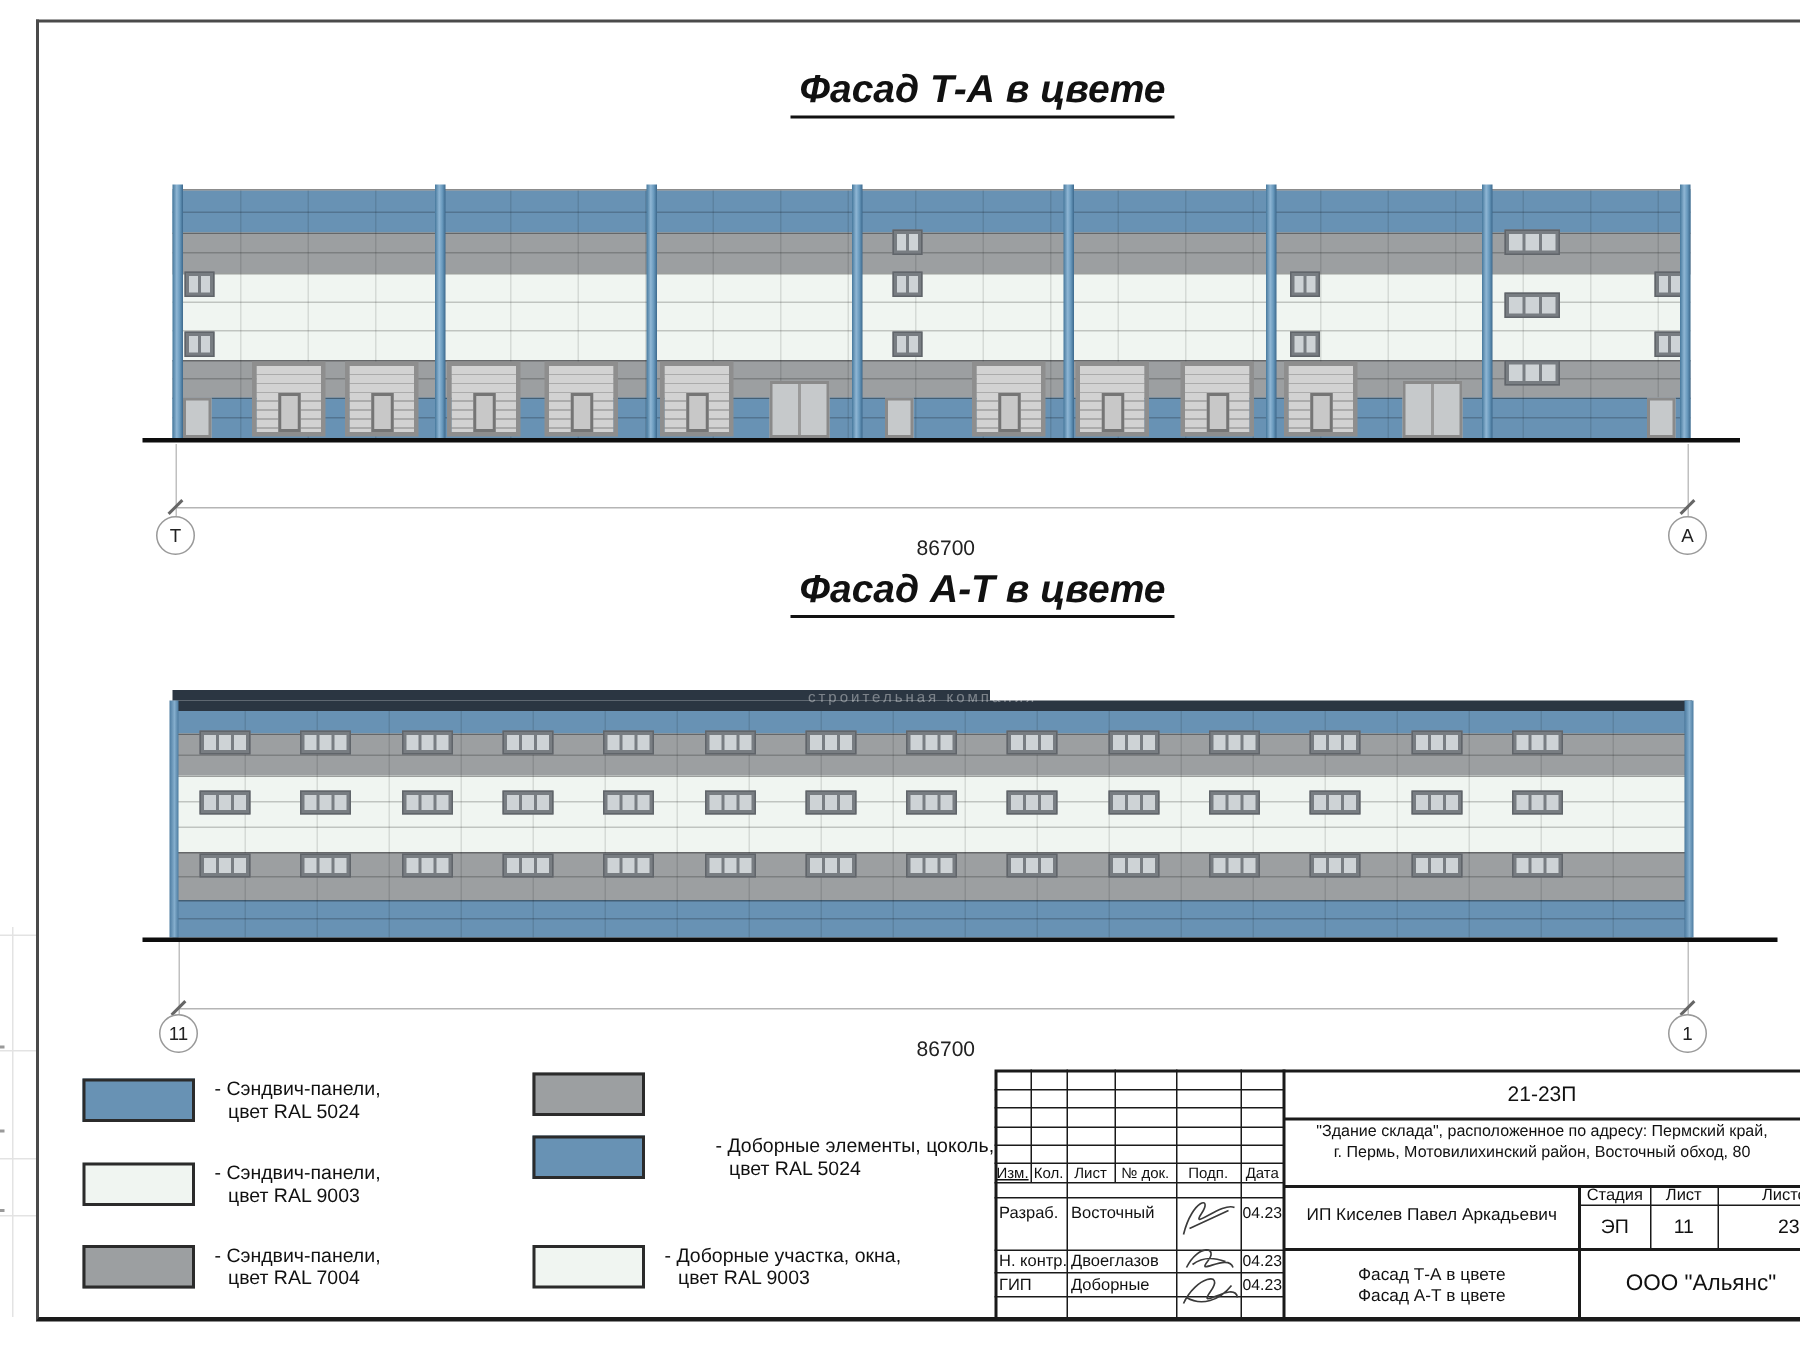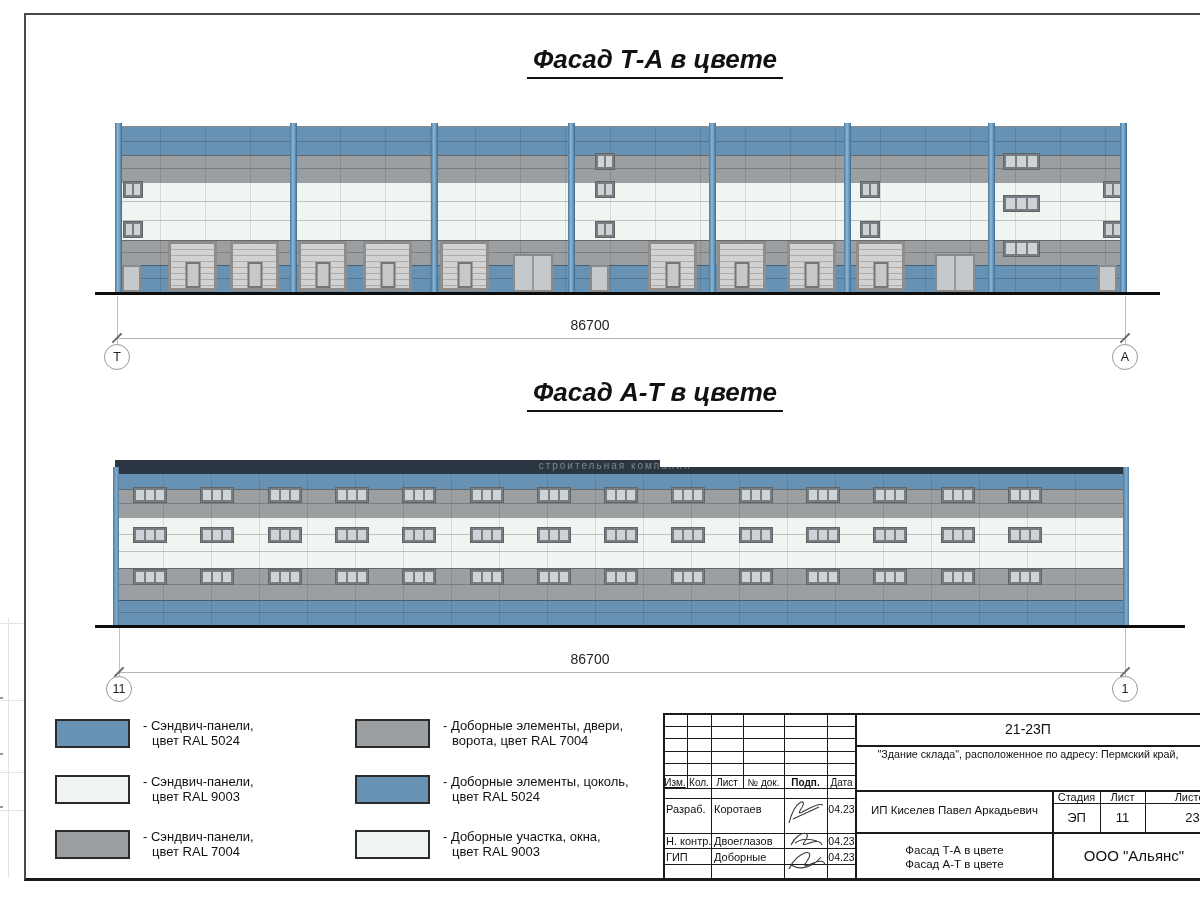--- a/index.html
+++ b/index.html
@@ -3,21 +3,21 @@
 <meta charset="utf-8">
 <style>
   html,body{margin:0;padding:0;background:#fff;}
   #sheet{position:relative;width:1200px;height:900px;background:#ffffff;overflow:hidden;
          font-family:"Liberation Sans", sans-serif;color:#111;}
   .abs{position:absolute;}
   .frame{position:absolute;left:24px;top:13px;width:1186px;height:868px;
          border:2px solid #4a4a4a;border-bottom:3px solid #1a1a1a;box-sizing:border-box;}
   .title{position:absolute;transform:translateX(-50%);font-size:26px;font-weight:bold;font-style:italic;
          border-bottom:2px solid #111;padding:0 6px 2px 6px;white-space:nowrap;}
-  .dimtext{position:absolute;width:120px;text-align:center;font-size:14px;color:#222;}
+  .dimtext{position:absolute;width:120px;text-align:right;font-size:14px;color:#222;margin-top:40px;}
   .dimline{position:absolute;height:1px;background:#b5b5b5;}
   .extline{position:absolute;width:1px;background:#c0c0c0;}
   .tick{position:absolute;width:13px;height:2px;background:#666;transform:translate(-50%,-50%) rotate(-45deg);}
   .axis{position:absolute;width:26px;height:26px;border:1px solid #999;border-radius:50%;background:#fff;
         text-align:center;line-height:24px;font-size:12.5px;color:#222;box-sizing:border-box;}
   .ground{position:absolute;height:3px;background:#0d0d0d;}
   .watermark{position:absolute;transform:translateX(-50%);font-size:10px;letter-spacing:2px;
              color:rgba(255,255,255,0.38);white-space:nowrap;}
   
   .win{position:absolute;display:flex;gap:2px;padding:2px;box-sizing:border-box;background:#787d82;border:1px solid #60656a;}
@@ -486,26 +486,22 @@
   </div>
   <div class="leg-item" style="left:55px;top:826px;">
     <div class="swatch" style="background: rgb(156, 159, 161);"></div>
     <div class="leg-text">
         <div>- Сэндвич-панели,</div>
         <div class="l2">цвет RAL 7004</div>
       </div>
   </div>
   <div class="leg-item" style="left:355px;top:715px;">
     <div class="swatch" style="background: rgb(156, 159, 161);"></div>
-    <div class="leg-text">
-        <div>- Доборные элементы, двери,</div>
-        <div class="l2">ворота, цвет RAL 7004</div>
-      </div>
-  </div>
-  <div class="leg-item" style="left:355px;top:771px;">
+  </div>
+  <div class="leg-item" style="left:355px;top:753px;gap:34px;">
     <div class="swatch" style="background: rgb(104, 146, 180);"></div>
     <div class="leg-text">
         <div>- Доборные элементы, цоколь,</div>
         <div class="l2">цвет RAL 5024</div>
       </div>
   </div>
   <div class="leg-item" style="left:355px;top:826px;">
     <div class="swatch" style="background: rgb(240, 245, 241);"></div>
     <div class="leg-text">
         <div>- Доборные участка, окна,</div>
@@ -538,42 +534,43 @@
 
   <div class="hl" style="left:856px;top:745px;width:356px;height:1.5px;"></div>
   <div class="hl" style="left:856px;top:790px;width:356px;height:2px;"></div>
   <div class="hl" style="left:856px;top:832px;width:356px;height:2px;"></div>
   <div class="hl" style="left:1053px;top:803px;width:159px;height:1px;"></div>
 
   <div class="stc" style="left:663px;top:777px;width:24px;font-size:10px;text-decoration:underline;">Изм.</div>
   <div class="stc" style="left:687px;top:777px;width:24px;font-size:10px;">Кол.</div>
   <div class="stc" style="left:711px;top:777px;width:32px;font-size:10px;">Лист</div>
   <div class="stc" style="left:743px;top:777px;width:41px;font-size:10px;">№ док.</div>
-  <div class="stc" style="left:784px;top:777px;width:43px;font-size:10px;font-weight:bold;">Подп.</div>
+  <div class="stc" style="left:784px;top:777px;width:43px;font-size:10px;">Подп.</div>
   <div class="stc" style="left:827px;top:777px;width:29px;font-size:10px;">Дата</div>
 
   <div class="st" style="left:666px;top:803px;">Разраб.</div>
-  <div class="st" style="left:714px;top:803px;">Коротаев</div>
+  <div class="st" style="left:714px;top:803px;">Восточный</div>
   <div class="stc" style="left:827px;top:803px;width:29px;font-size:10.5px;">04.23</div>
   <div class="st" style="left:666px;top:835px;">Н. контр.</div>
   <div class="st" style="left:714px;top:835px;">Двоеглазов</div>
   <div class="stc" style="left:827px;top:835px;width:29px;font-size:10.5px;">04.23</div>
   <div class="st" style="left:666px;top:851px;">ГИП</div>
   <div class="st" style="left:714px;top:851px;">Доборные</div>
   <div class="stc" style="left:827px;top:851px;width:29px;font-size:10.5px;">04.23</div>
 
   <svg class="abs" style="left:785px;top:793px;" width="42" height="85">
     <path d="M4 30 C 10 6, 24 4, 16 16 S 30 8, 38 12 M8 26 L 34 14" fill="none" stroke="#3a3a3a" stroke-width="1.1"></path>
     <path d="M6 52 C 14 36, 28 38, 20 48 S 34 42, 37 52 M10 50 C 18 44, 26 46, 32 48" fill="none" stroke="#3a3a3a" stroke-width="1.1"></path>
     <path d="M4 76 C 12 58, 32 54, 22 68 S 38 60, 40 72 M6 72 C 16 78, 28 74, 36 64" fill="none" stroke="#3a3a3a" stroke-width="1.1"></path>
   </svg>
 
   <div class="stc" style="left:856px;top:721px;width:344px;font-size:14px;">21-23П</div>
   <div class="addr">
     <div>"Здание склада", расположенное по адресу: Пермский край,</div>
+    <div>г. Пермь, Мотовилихинский район, Восточный обход, 80</div>
   </div>
   <div class="stc" style="left:856px;top:804px;width:197px;font-size:11.5px;">ИП Киселев Павел Аркадьевич</div>
   <div class="stc" style="left:1053px;top:791px;width:47px;font-size:11px;">Стадия</div>
   <div class="stc" style="left:1100px;top:791px;width:45px;font-size:11px;">Лист</div>
   <div class="stc" style="left:1145px;top:791px;width:95px;font-size:11px;">Листов</div>
   <div class="stc" style="left:1053px;top:810px;width:47px;font-size:13px;">ЭП</div>
   <div class="stc" style="left:1100px;top:810px;width:45px;font-size:13px;">11</div>
   <div class="stc" style="left:1145px;top:810px;width:95px;font-size:13px;">23</div>
   <div class="stc" style="left:856px;top:843px;width:197px;font-size:11.5px;line-height:14px;">
     <div>Фасад Т-А в цвете</div>

